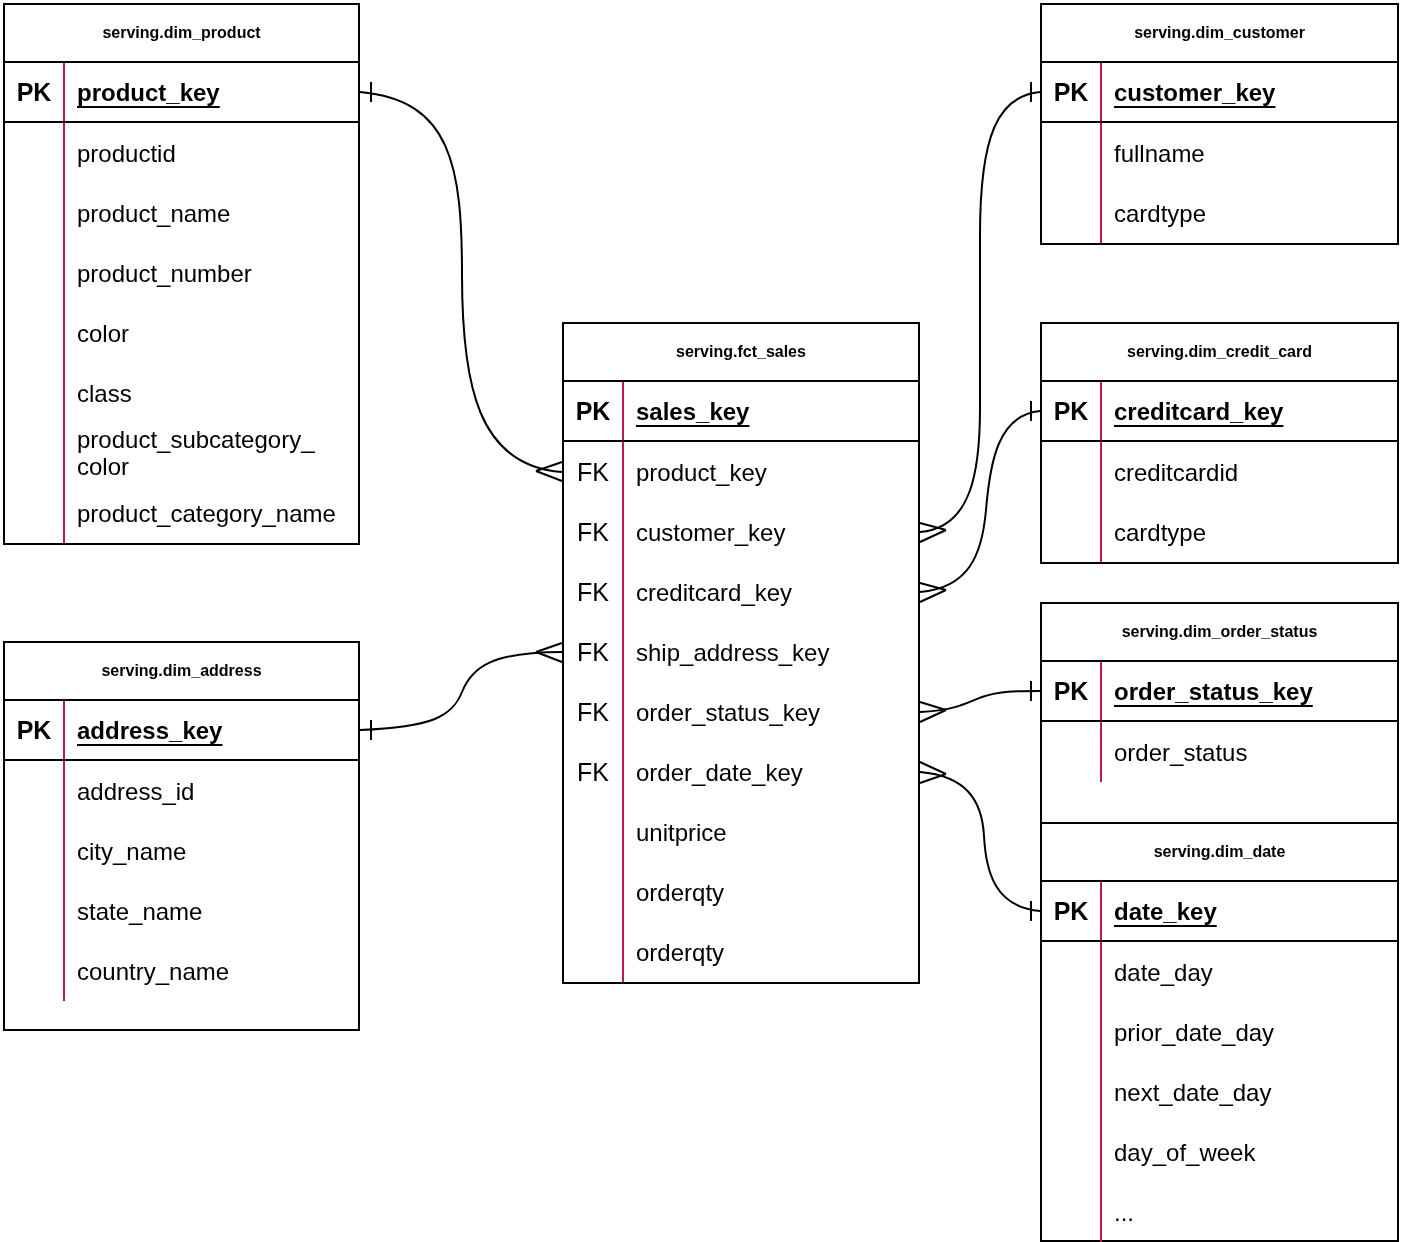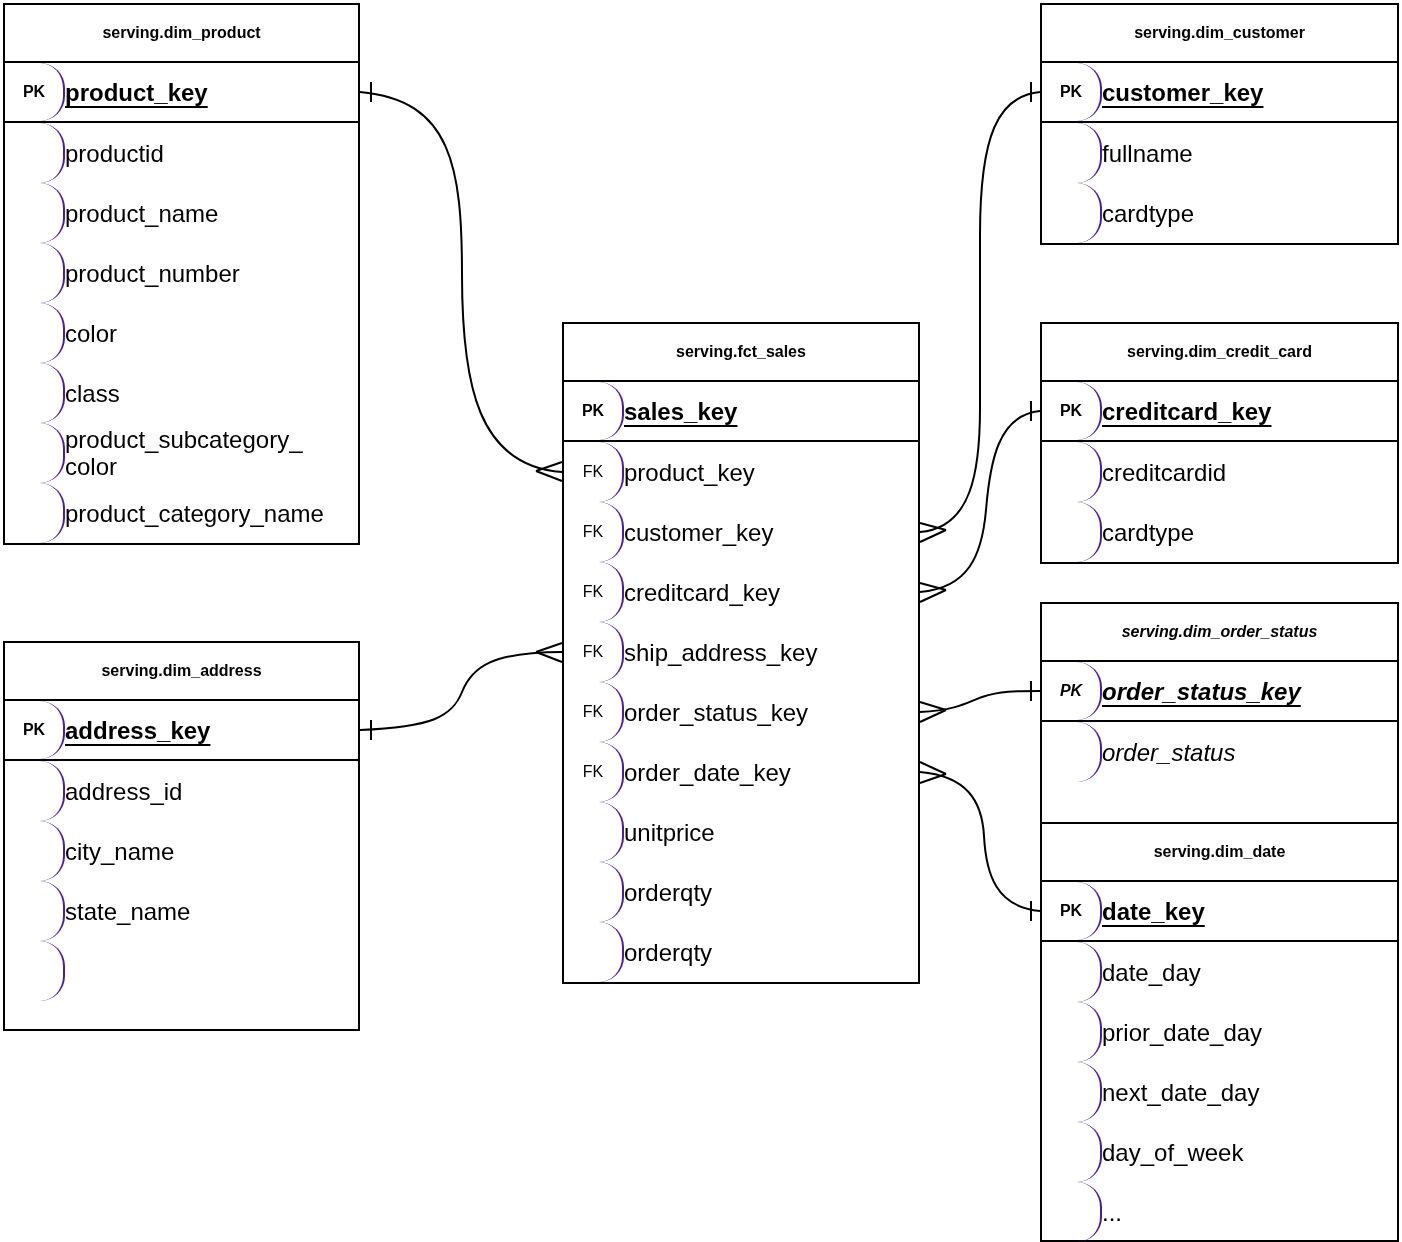--- a/index.html
+++ b/index.html
@@ -39,35 +39,35 @@
   .pkrow {
     height: 58px;
     border-bottom: 2px solid #000000;
   }
   .frow {
     height: 60px;
   }
   .kcol {
     width: 58px;
     flex: 0 0 58px;
-    border-right: 2px solid #4c1d95;
+    border-right: 2px solid #be185d;
     display: flex;
     align-items: center;
     justify-content: center;
-    font-size: 16px;
-    border-radius: 25px;
+    font-size: 25px;
   }
   .pkrow .kcol { font-weight: bold; }
   .fname {
     flex: 1 1 auto;
     display: flex;
     align-items: center;
     font-size: 24px;
     line-height: 27px;
     white-space: pre-line;
+    margin-left: 12px;
   }
   .keyname {
     font-weight: bold;
     text-decoration: underline;
     text-decoration-thickness: 2px;
     text-underline-offset: 5px;
   }
   #wires {
     position: absolute;
     left: 0;
@@ -190,21 +190,21 @@
   <div class="row frow">
       <div class="kcol"></div>
       <div class="fname">creditcardid</div>
     </div>
   <div class="row frow">
       <div class="kcol"></div>
       <div class="fname">cardtype</div>
     </div>
 </div>
 
-<div class="entity" style="left:1040px; top:602px; width:359px; height:232px;font-style:italic;">
+<div class="entity" style="left:1040px; top:602px; width:359px; height:232px;">
   <div class="hdr">serving.dim_order_status</div>
   <div class="row pkrow">
     <div class="kcol">PK</div>
     <div class="fname keyname">order_status_key</div>
   </div>
   <div class="row frow">
       <div class="kcol"></div>
       <div class="fname">order_status</div>
     </div>
 </div>
@@ -250,20 +250,21 @@
   <div class="row frow">
       <div class="kcol"></div>
       <div class="fname">city_name</div>
     </div>
   <div class="row frow">
       <div class="kcol"></div>
       <div class="fname">state_name</div>
     </div>
   <div class="row frow">
       <div class="kcol"></div>
+      <div class="fname">country_name</div>
     </div>
 </div>
 
 <svg id="wires" width="1402" height="1242" viewBox="0 0 1402 1242">
 
   <g>
     <path d="M 360 92 C 452 100 462 168 462 275 C 462 385 478 466 562 472"></path>
     <path d="M 536 471 L 562 462 M 536 471 L 562 481"></path>
     <line x1="371" y1="82" x2="371" y2="102"></line>
   </g>

